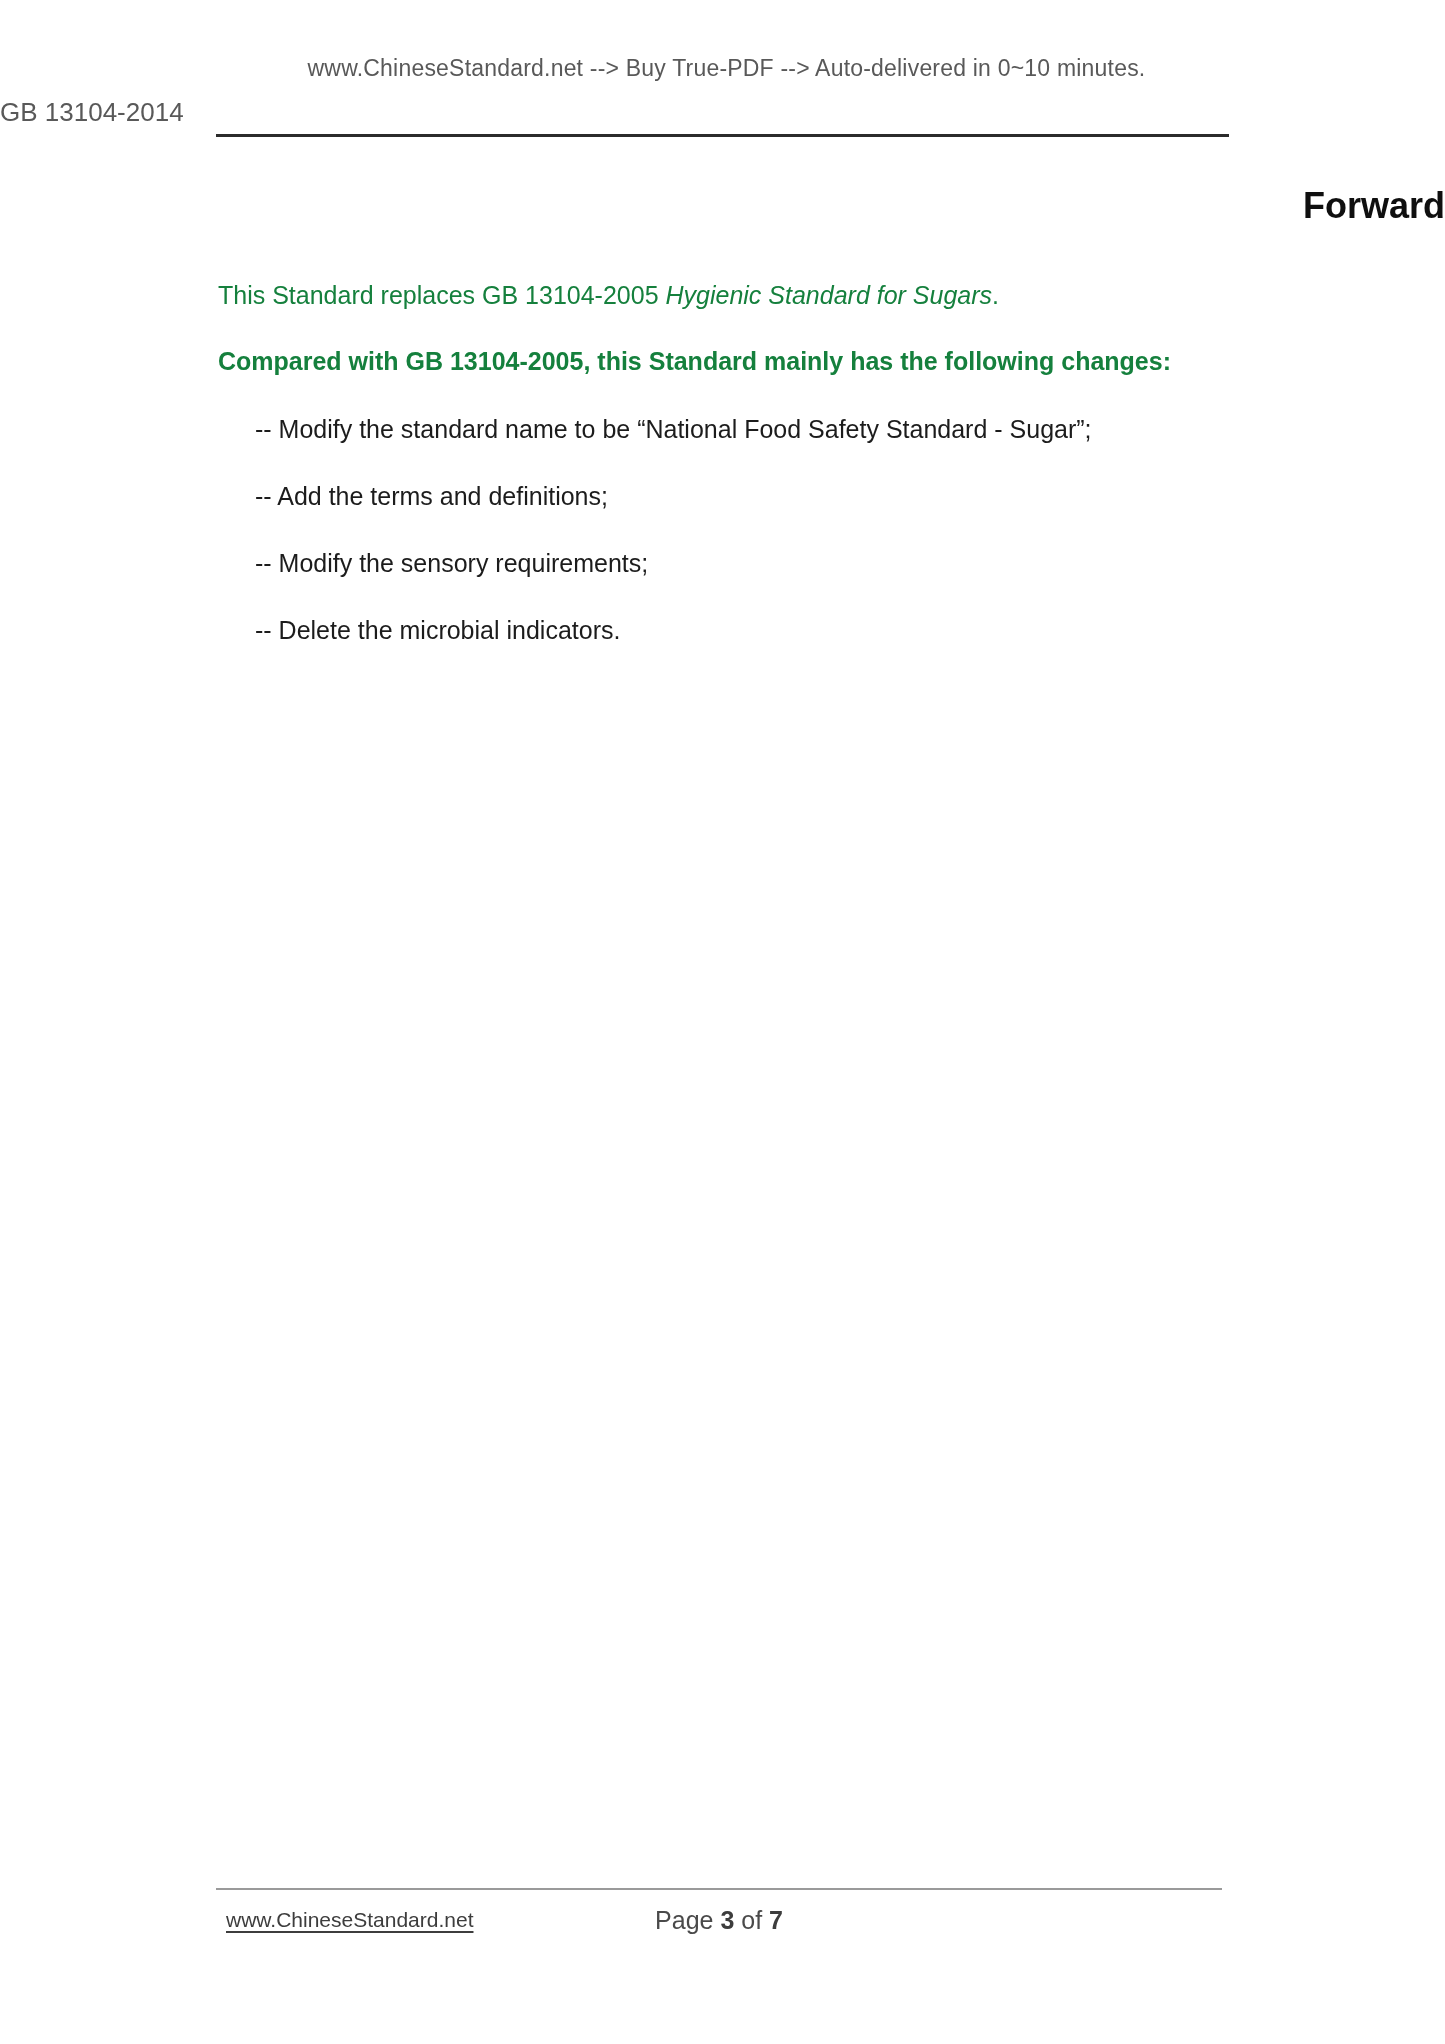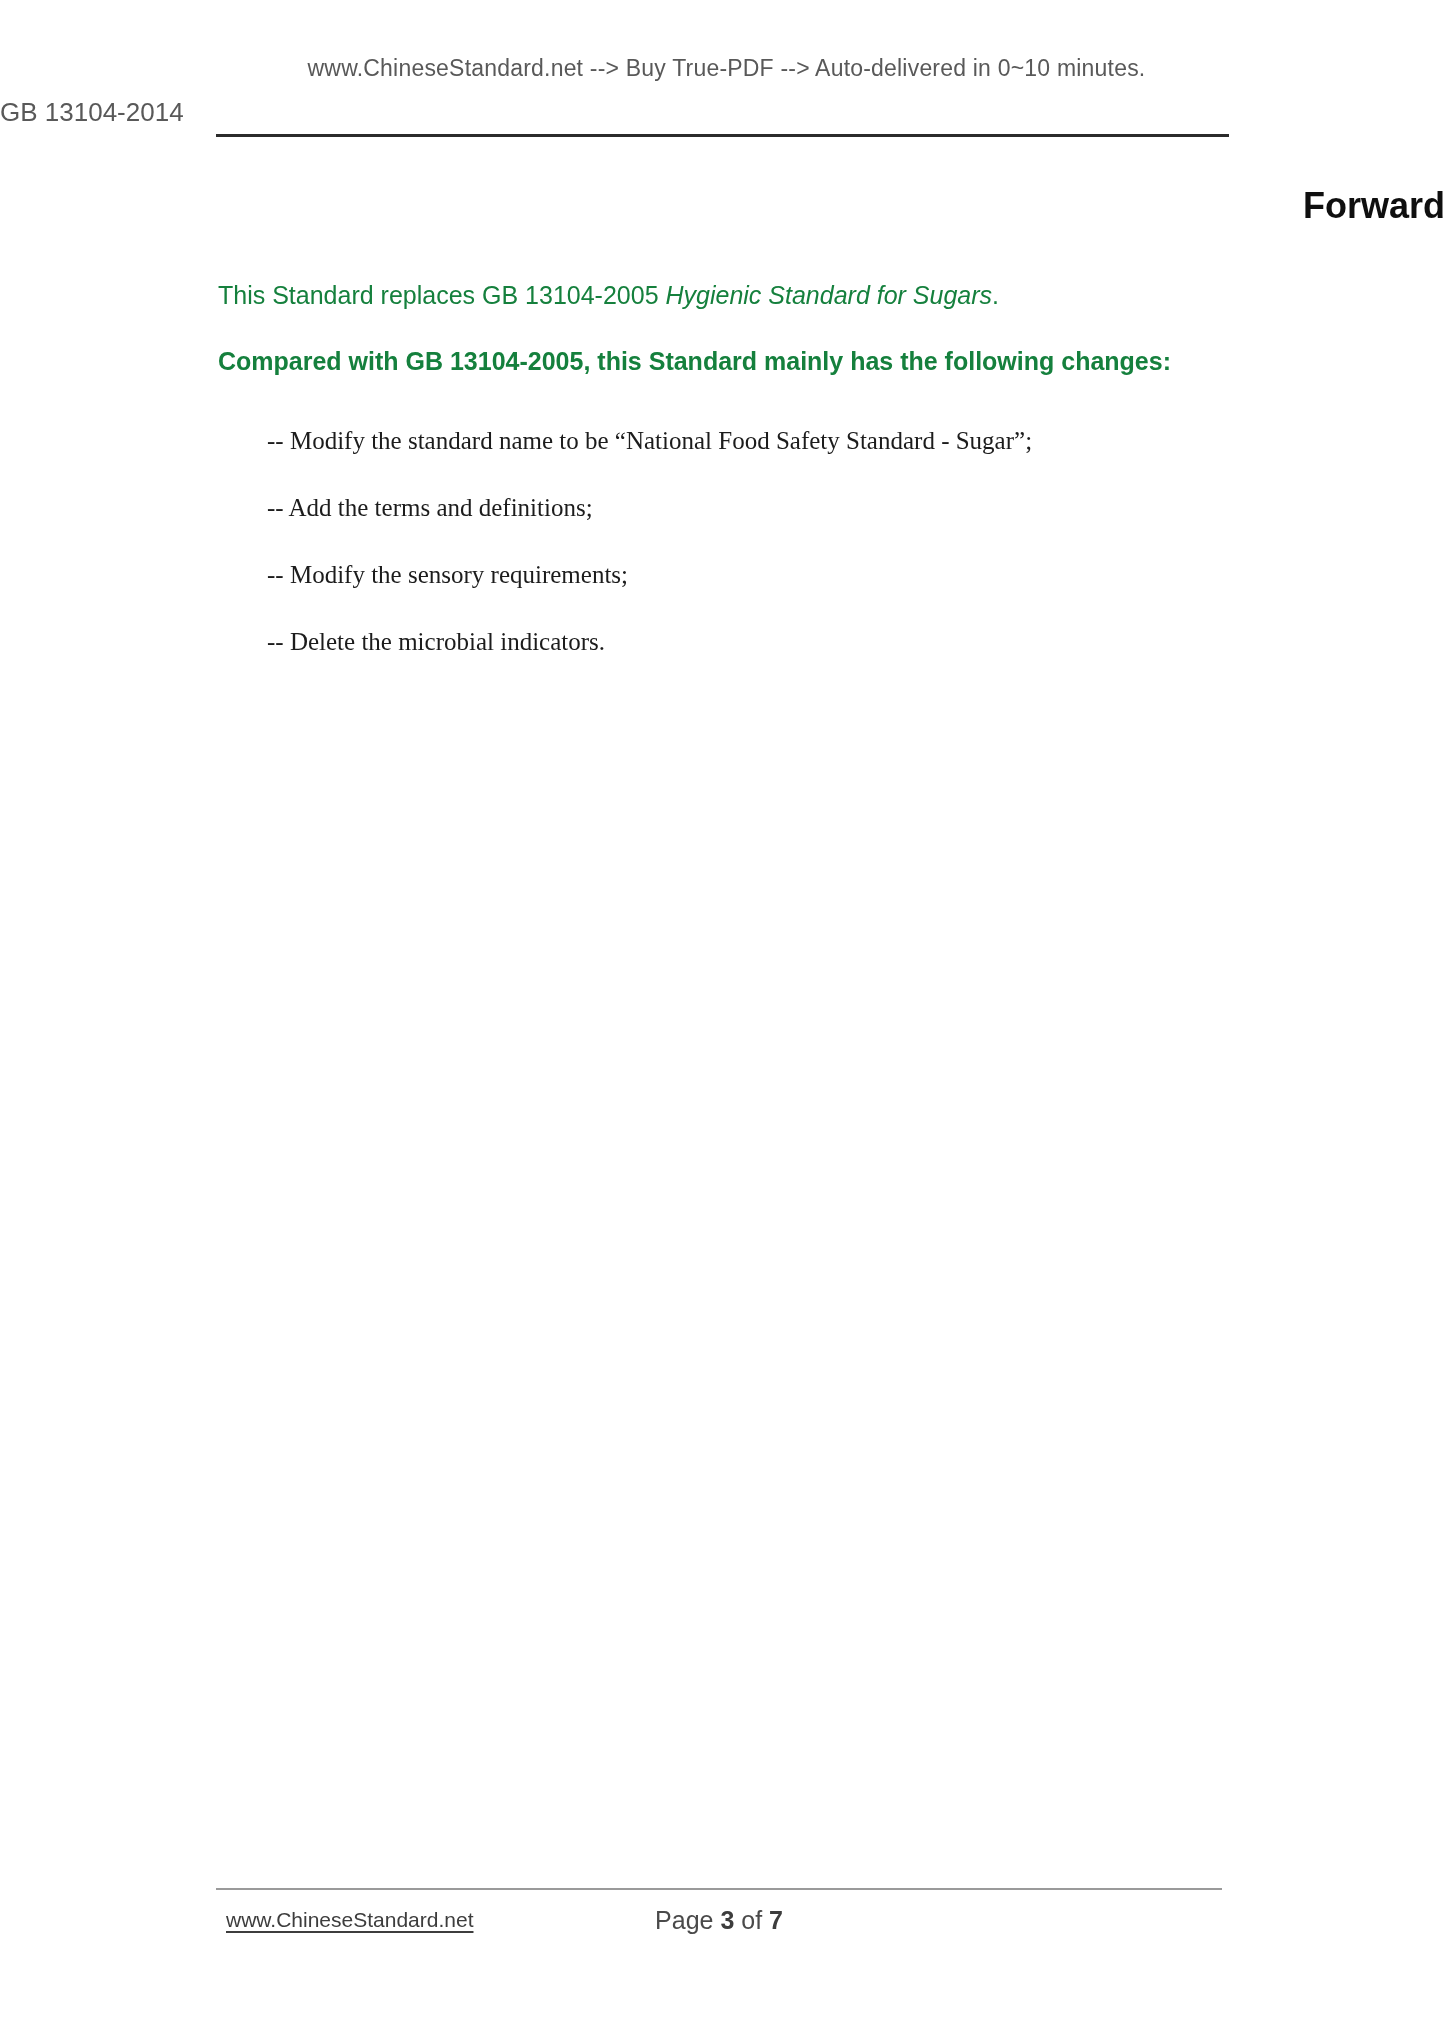--- a/index.html
+++ b/index.html
@@ -37,22 +37,22 @@
 
   
   .para {
     position: absolute; left: 218px; width: 1010px; margin: 0;
     font-size: 25px; line-height: 30px; color: #15803d;
   }
   .para .it { font-style: italic; }
   .p1 { top: 280px; }
   .p2 { top: 346px; font-weight: bold; }
   .change {
-    position: absolute; left: 255px; width: 975px; margin: 12px;
-    font-size: 25px; line-height: 30px; color: #1c1c1c; font-family: Liberation Serif, serif;
+    position: absolute; left: 255px; width: 975px; margin: 0;
+    font-size: 25px; line-height: 30px; color: #1c1c1c;
   }
   .c0 { top: 414px; }
   .c1 { top: 481px; }
   .c2 { top: 548px; }
   .c3 { top: 615px; }
 
   
   .footer-rule {
     position: absolute; top: 1888px; left: 216px; width: 1006px; height: 2px;
     background: #9a9a9a;

